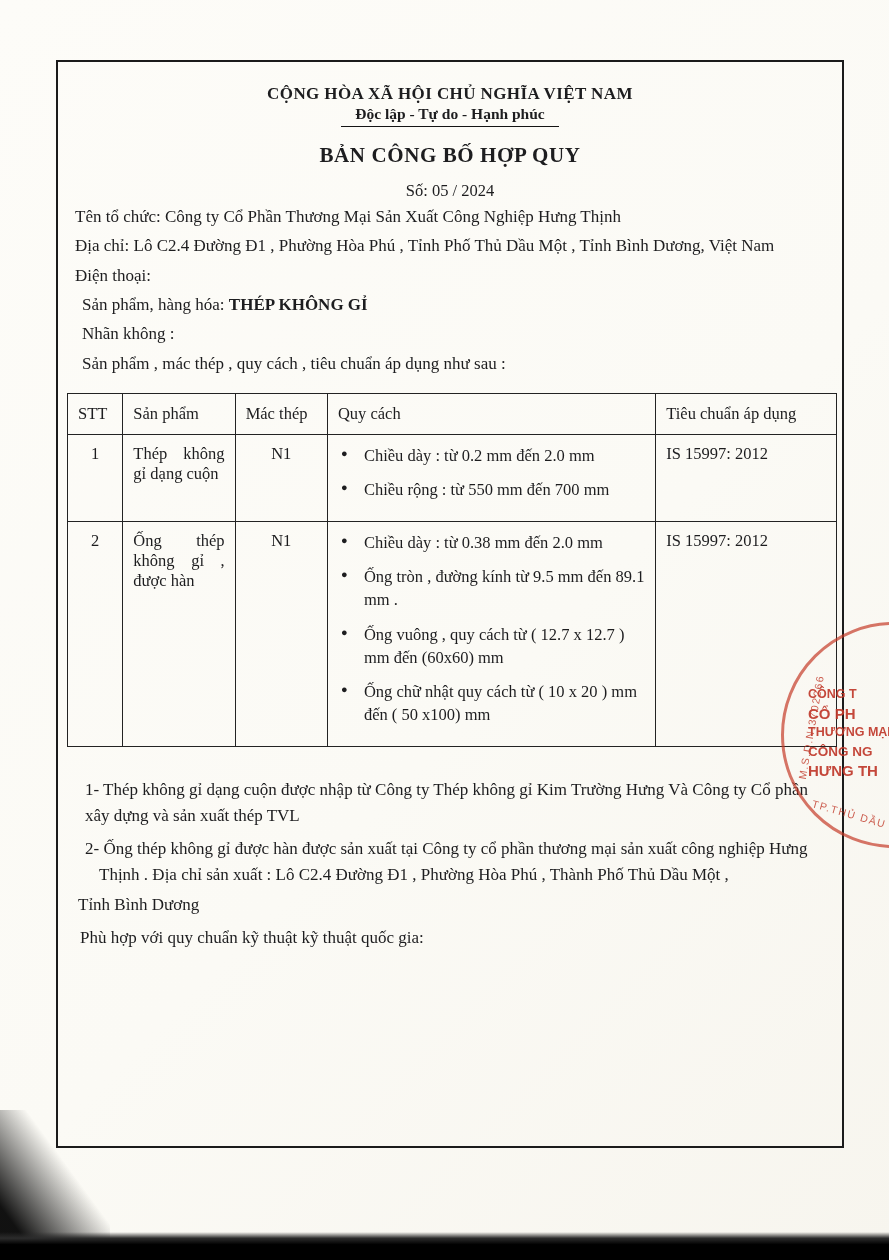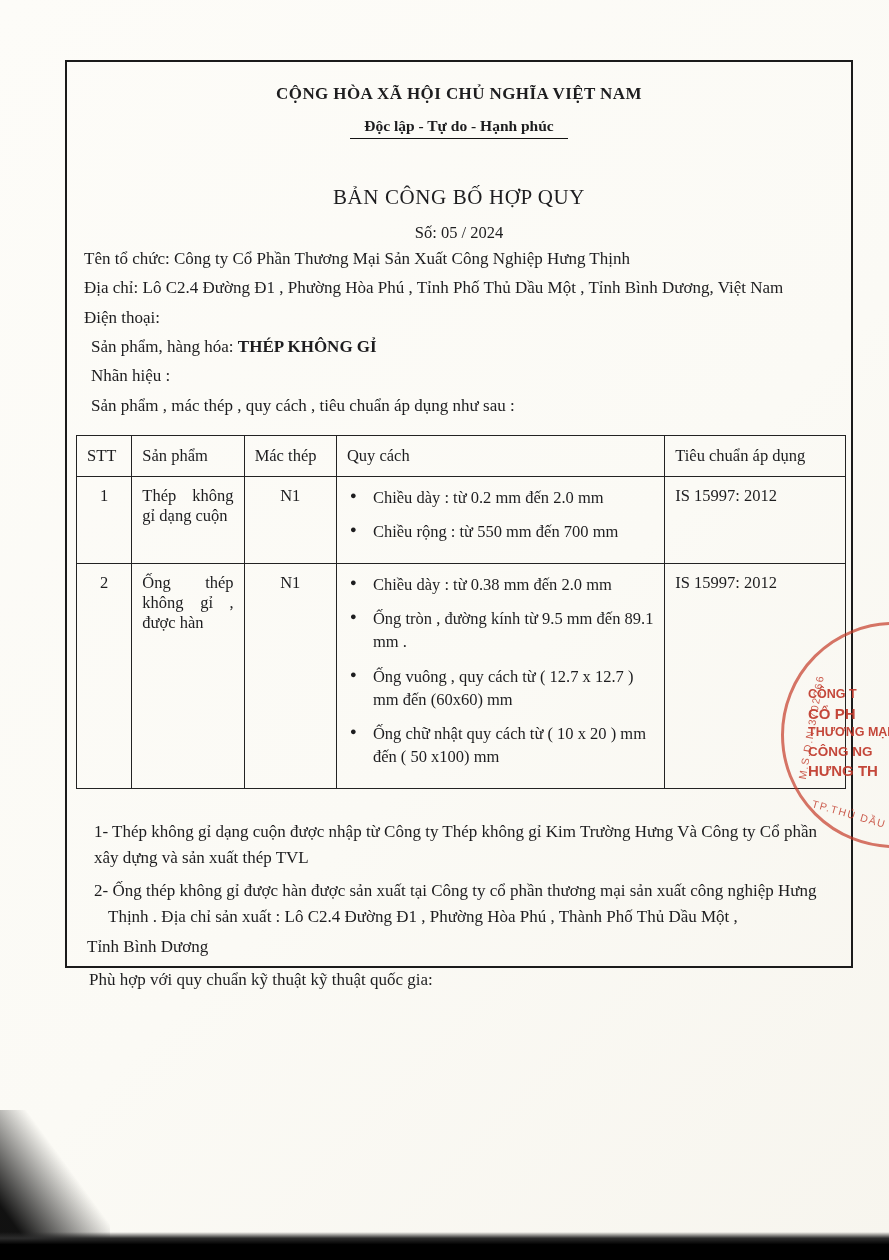--- a/index.html
+++ b/index.html
@@ -5,35 +5,35 @@
   html,body { margin:0; padding:0; background:#3a3a3a; }
   .scan {
     position:relative;
     width:889px; height:1260px;
     background:linear-gradient(135deg,#fdfcf8 0%,#fbfaf5 55%,#f7f5ee 100%);
     overflow:hidden;
     font-family:"Liberation Serif","DejaVu Serif",serif;
     color:#1d1d1f;
   }
   .frame {
-    position:absolute; left:65px; top:60px;
-    width:788px; height:908px;
+    position:absolute; left:56px; top:60px;
+    width:788px; height:1088px;
     border:2px solid #1b1b1b;
     box-sizing:border-box;
     padding:12px 0 0 0;
   }
   .center { text-align:center; }
   .national-header { margin-top:10px; }
   .country-line { font-size:17px; font-weight:bold; letter-spacing:0.4px; }
-  .motto-wrap { margin-top:13px; }
+  .motto-wrap { margin-top:1px; }
   .motto-line {
     display:inline-block; font-size:15.5px; font-weight:bold;
     padding:0 14px 3px 14px; border-bottom:1.6px solid #141414;
   }
-  .doc-title { margin-top:46px; font-size:21px; font-weight:normal; letter-spacing:0.6px; }
+  .doc-title { margin-top:16px; font-size:21px; font-weight:bold; letter-spacing:0.6px; }
   .doc-number { margin-top:13px; font-size:16.5px; }
   .body-block { margin-top:1px; font-size:17px; line-height:1.55; }
   .para { margin:3px 22px 3px 17px; }
   .para-indent2 { margin-left:24px; }
   .bold { font-weight:bold; }
 
   table.spec {
     border-collapse:collapse; table-layout:fixed;
     width:770px; margin:16px 7px 0 9px;
     font-size:16.5px;
@@ -117,21 +117,21 @@
     <div class="doc-title center">BẢN CÔNG BỐ HỢP QUY</div>
     <div class="doc-number center">Số: 05 / 2024</div>
 
     <div class="body-block">
       <div class="para">Tên tổ chức: Công ty Cổ Phần Thương Mại Sản Xuất Công Nghiệp Hưng Thịnh</div>
       <div class="para">Địa chỉ: Lô C2.4 Đường Đ1 , Phường Hòa Phú , Tỉnh Phố Thủ Dầu Một , Tỉnh Bình Dương, Việt Nam</div>
       <div class="para">Điện thoại:</div>
       <div class="para para-indent2">
         <span>Sản phẩm, hàng hóa: </span><span class="bold">THÉP KHÔNG GỈ</span>
       </div>
-      <div class="para para-indent2">Nhãn hiệu :</div>
+      <div class="para para-indent2">Nhãn không :</div>
       <div class="para para-indent2">Sản phẩm , mác thép , quy cách , tiêu chuẩn áp dụng như sau :</div>
     </div>
 
     <table class="spec">
       <colgroup>
         <col style="width:7.2%">
           <col style="width:14.6%">
           <col style="width:12%">
           <col style="width:42.7%">
           <col style="width:23.5%">

